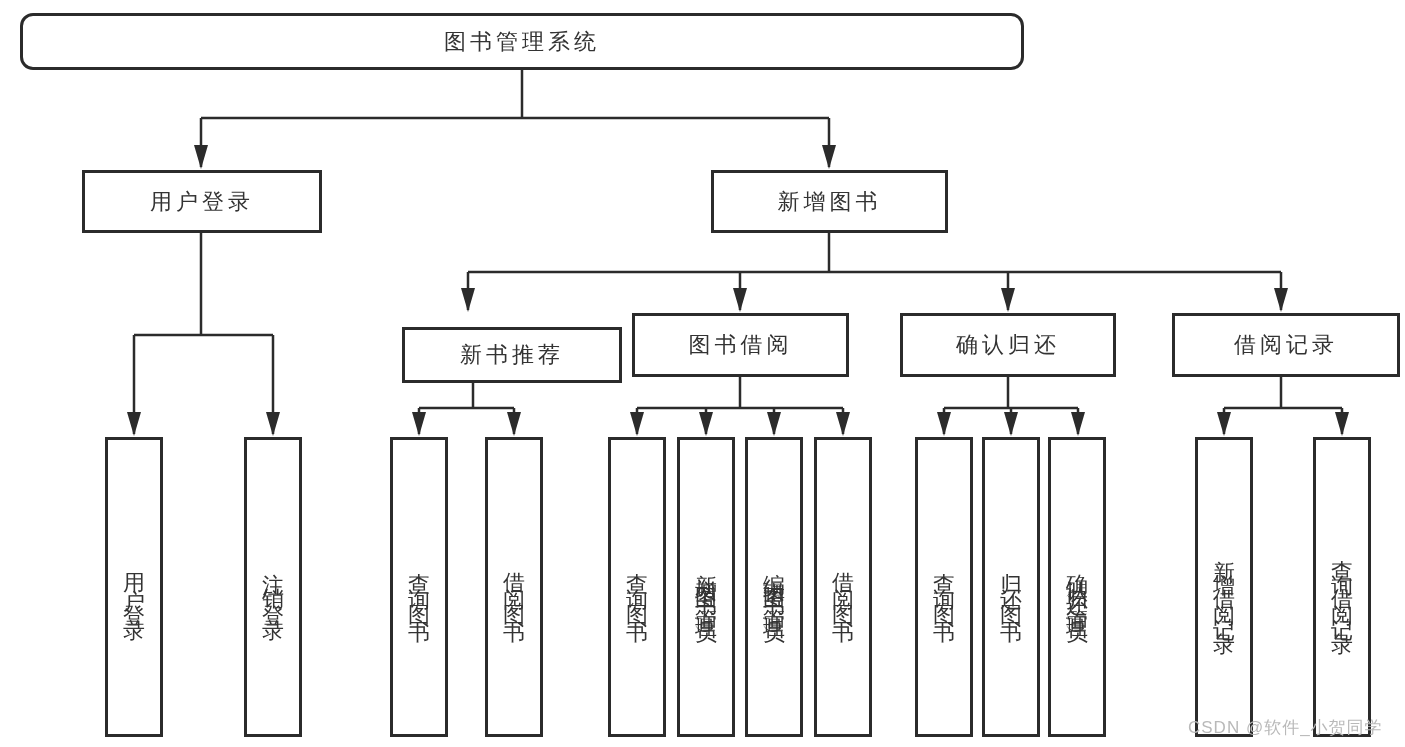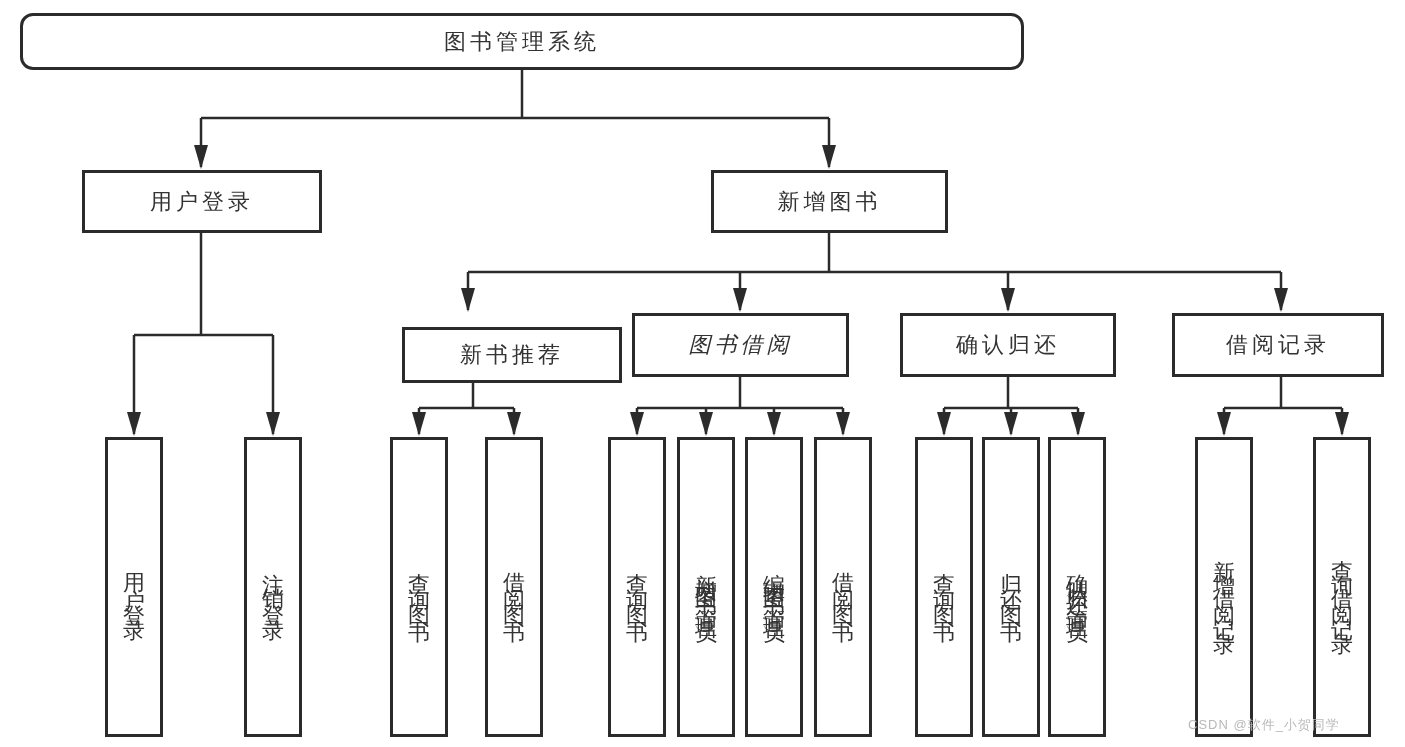--- a/index.html
+++ b/index.html
@@ -18,21 +18,21 @@
   .h-label{font-size:22px;letter-spacing:4px;color:#333333;white-space:nowrap;}
   .v-label{
     writing-mode:vertical-rl;
     font-size:22px;color:#333333;line-height:1;
   }
   .ls-4{letter-spacing:16px;}
   .ls-6{letter-spacing:15px;}
   .ls-9{letter-spacing:7px;}
   #watermark{
     position:absolute;z-index:2;left:1188px;top:716px;width:210px;
-    font-size:13px;letter-spacing:1px;color:#b9b9b9;white-space:nowrap;
+    font-size:17px;letter-spacing:1px;color:#b9b9b9;white-space:nowrap;
   }
 </style>
 </head>
 <body>
 
 <svg id="connector-svg" width="1405" height="747" viewBox="0 0 1405 747">
   <defs>
     <marker id="arw" markerUnits="userSpaceOnUse" markerWidth="24" markerHeight="14" viewBox="0 0 24 14" refX="22" refY="7" orient="auto">
       <path d="M24 7 L0 0 L0 14 Z" fill="#2b2b2b"></path>
     </marker>
@@ -84,27 +84,27 @@
 <div class="box" style="left:82px;top:170px;width:240px;height:63px;">
   <span class="h-label">用户登录</span>
 </div>
 <div class="box" style="left:711px;top:170px;width:237px;height:63px;">
   <span class="h-label">新增图书</span>
 </div>
 
 <div class="box" style="left:363px;top:327px;width:220px;height:56px;margin-left:39px;">
   <span class="h-label">新书推荐</span>
 </div>
-<div class="box" style="left:632px;top:313px;width:217px;height:64px;font-style:italic;">
+<div class="box" style="left:632px;top:313px;width:217px;height:64px;">
   <span class="h-label">图书借阅</span>
 </div>
 <div class="box" style="left:900px;top:313px;width:216px;height:64px;">
   <span class="h-label">确认归还</span>
 </div>
-<div class="box" style="left:1172px;top:313px;width:212px;height:64px;">
+<div class="box" style="left:1172px;top:313px;width:228px;height:64px;">
   <span class="h-label">借阅记录</span>
 </div>
 
 <div class="box" style="left:105px;top:437px;width:58px;height:300px;">
   <span class="v-label ls-4">用户登录</span>
 </div>
 <div class="box" style="left:244px;top:437px;width:58px;height:300px;">
   <span class="v-label ls-4">注销登录</span>
 </div>
 <div class="box" style="left:390px;top:437px;width:58px;height:300px;">

